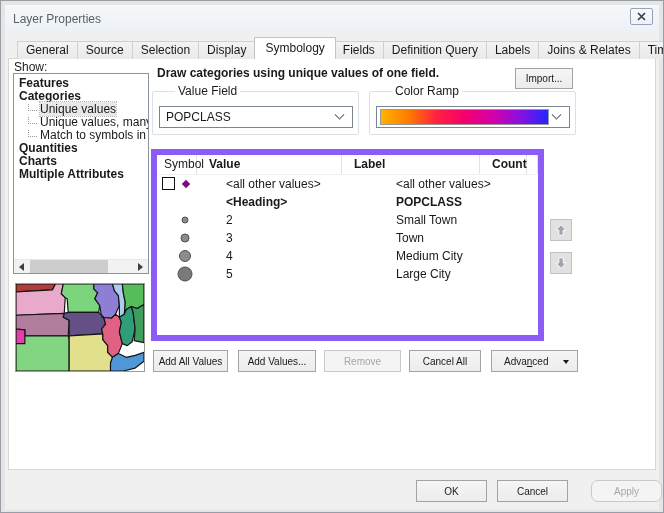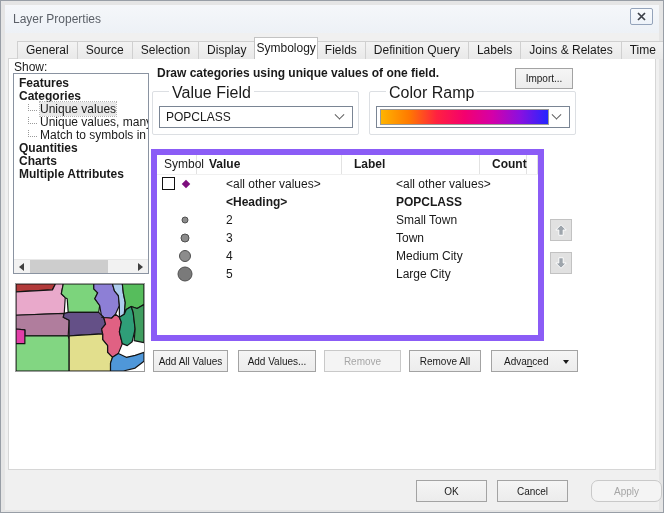--- a/index.html
+++ b/index.html
@@ -17,21 +17,21 @@
                background:linear-gradient(#f8fafd,#eef3f9); border:1px solid #94a3ba;
                border-radius:2px; display:flex; align-items:center; justify-content:center; cursor:default; }
   .dialog-body { position:absolute; left:4px; top:32px; width:654px; height:477px; background:#f0f0f0; }
 
   
   .tab-strip { position:absolute; left:12px; top:5px; height:21px; display:flex; align-items:flex-end; z-index:3; }
   .tab { height:18px; line-height:17px; padding:0 8px; background:linear-gradient(#f3f3f3,#e9e9e9);
          border:1px solid #d0d0d0; border-bottom:none; margin-right:0; color:#1a1a1a; white-space:nowrap; }
   .tab + .tab { border-left:none; }
   .tab.active { height:22px; line-height:20px; background:#fff; border:1px solid #c3c3c3; border-bottom:none;
-                margin:0 -1px; position:relative; z-index:4; padding:0 1px; }
+                margin:0 -1px; position:relative; z-index:4; padding:0 10px; }
 
   .tab-page { position:absolute; left:3px; top:25px; width:648px; height:412px;
               background:#fff; border:1px solid #d6d6d6; }
 
   
   .show-label { position:absolute; left:5px; top:1px; }
   .show-list { position:absolute; left:4px; top:14px; width:136px; height:201px; background:#fff;
                border:1px solid #8a93a1; padding-top:3px; overflow:hidden; }
   .show-item { height:13px; line-height:13px; padding-left:5px; white-space:nowrap; cursor:default; }
   .show-item.bold { font-weight:bold; }
@@ -56,21 +56,21 @@
   .draw-heading { position:absolute; left:148px; top:7px; font-weight:bold; font-size:12px; }
   .btn { background:linear-gradient(#f5f5f5,#ececec); border:1px solid #a3a3a3; color:#1a1a1a;
          font-family:"Liberation Sans",sans-serif; font-size:10px; display:flex; align-items:center;
          justify-content:center; cursor:default; }
   .btn.disabled { color:#a6a6a6; border-color:#c9c9c9; background:#f4f4f4; }
   .import-btn { position:absolute; left:506px; top:9px; width:58px; height:21px; }
 
   .groupbox { position:absolute; height:44px; width:207px; border:1px solid #dcdfe3; border-radius:2px; }
   .gb-valuefield { left:143px; top:32px; }
   .gb-colorramp { left:360px; top:32px;padding-left:30px; }
-  .gb-label { position:absolute; top:-8px; left:16px; background:#fff; padding:0 3px; font-size:16px; }
+  .gb-label { position:absolute; top:-8px; left:22px; background:#fff; padding:0 3px; font-size:12px; }
   .combo { position:absolute; left:6px; top:14px; width:194px; height:22px; background:#fff;
            border:1px solid #7a8594; display:flex; align-items:center; }
   .combo-text { padding-left:6px; flex:1; }
   .chev { width:7px; height:7px; border-right:1.6px solid #5a5a5a; border-bottom:1.6px solid #5a5a5a;
           transform:rotate(45deg) translate(-2px,-2px); margin-right:9px; }
   .ramp-swatch { flex:1; height:16px; margin:0 4px 0 3px; border:1px solid #9a9a9a; }
 
   
   .listview { position:absolute; left:142px; top:90px; width:393px; height:192px; background:#fff;
               border:6px solid #8b5cf6; overflow:hidden; }
@@ -281,21 +281,21 @@
       </div>
       <div class="updown down-btn">
         <svg width="14" height="14" viewBox="0 0 16 16">
           <path d="M8 14 L2 8 H5.5 V2 H10.5 V8 H14 Z" fill="#9ea5ac" stroke="#ffffff" stroke-width="1.1"></path>
         </svg>
       </div>
 
       <button class="btn act" style="left:144px;width:75px;">Add All Values</button>
       <button class="btn act" style="left:229px;width:78px;">Add Values...</button>
       <button class="btn act disabled" style="left:315px;width:77px;">Remove</button>
-      <button class="btn act" style="left:400px;width:72px;">Remove All</button>
+      <button class="btn act" style="left:400px;width:72px;">Cancel All</button>
       <button class="btn act advanced-btn" style="left:482px;width:87px;">
         <span>Adva</span>
           <span class="accel">n</span>
           <span>ced</span>
         <span class="dd-tri"></span>
       </button>
     </div>
 
     <button class="btn footer-btn ok-btn">OK</button>
     <button class="btn footer-btn cancel-btn">Cancel</button>

